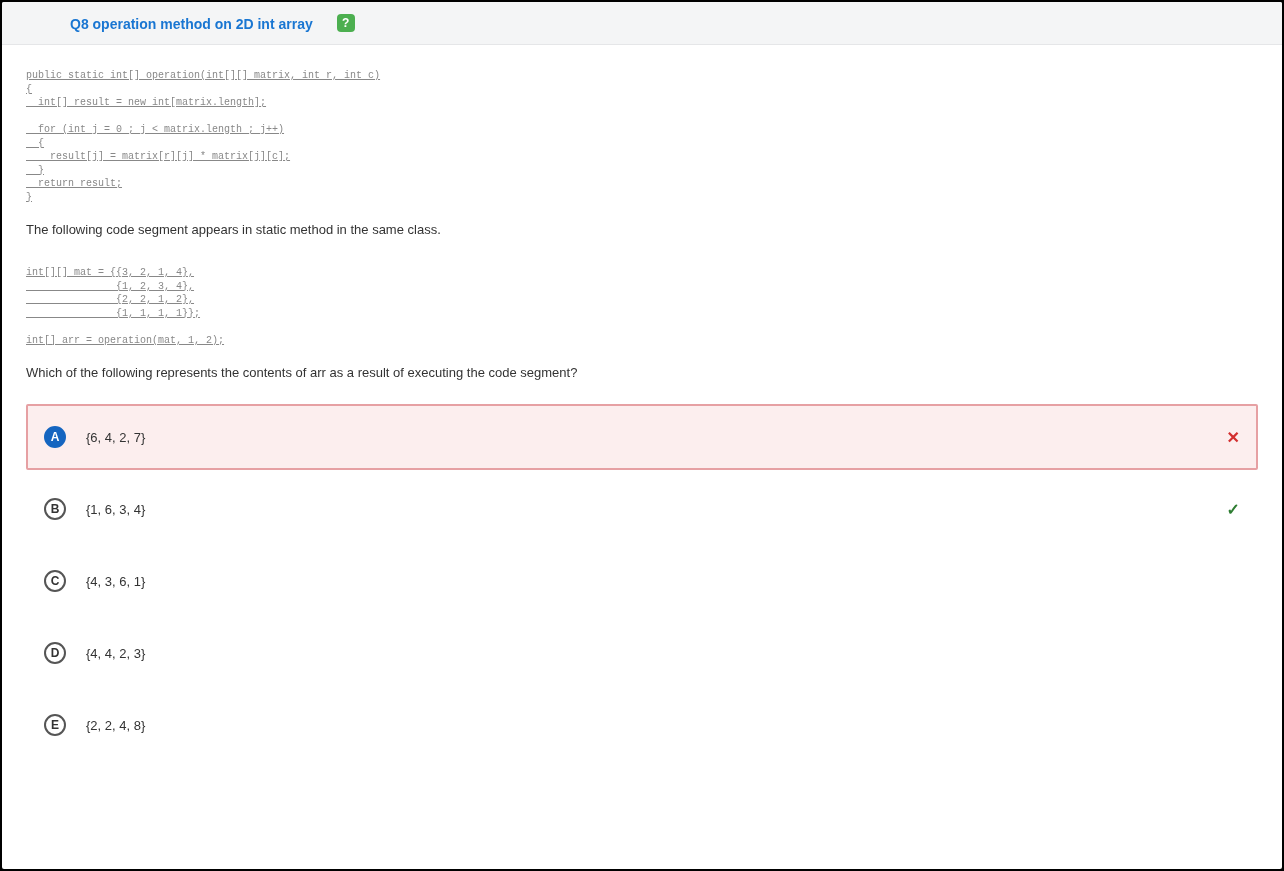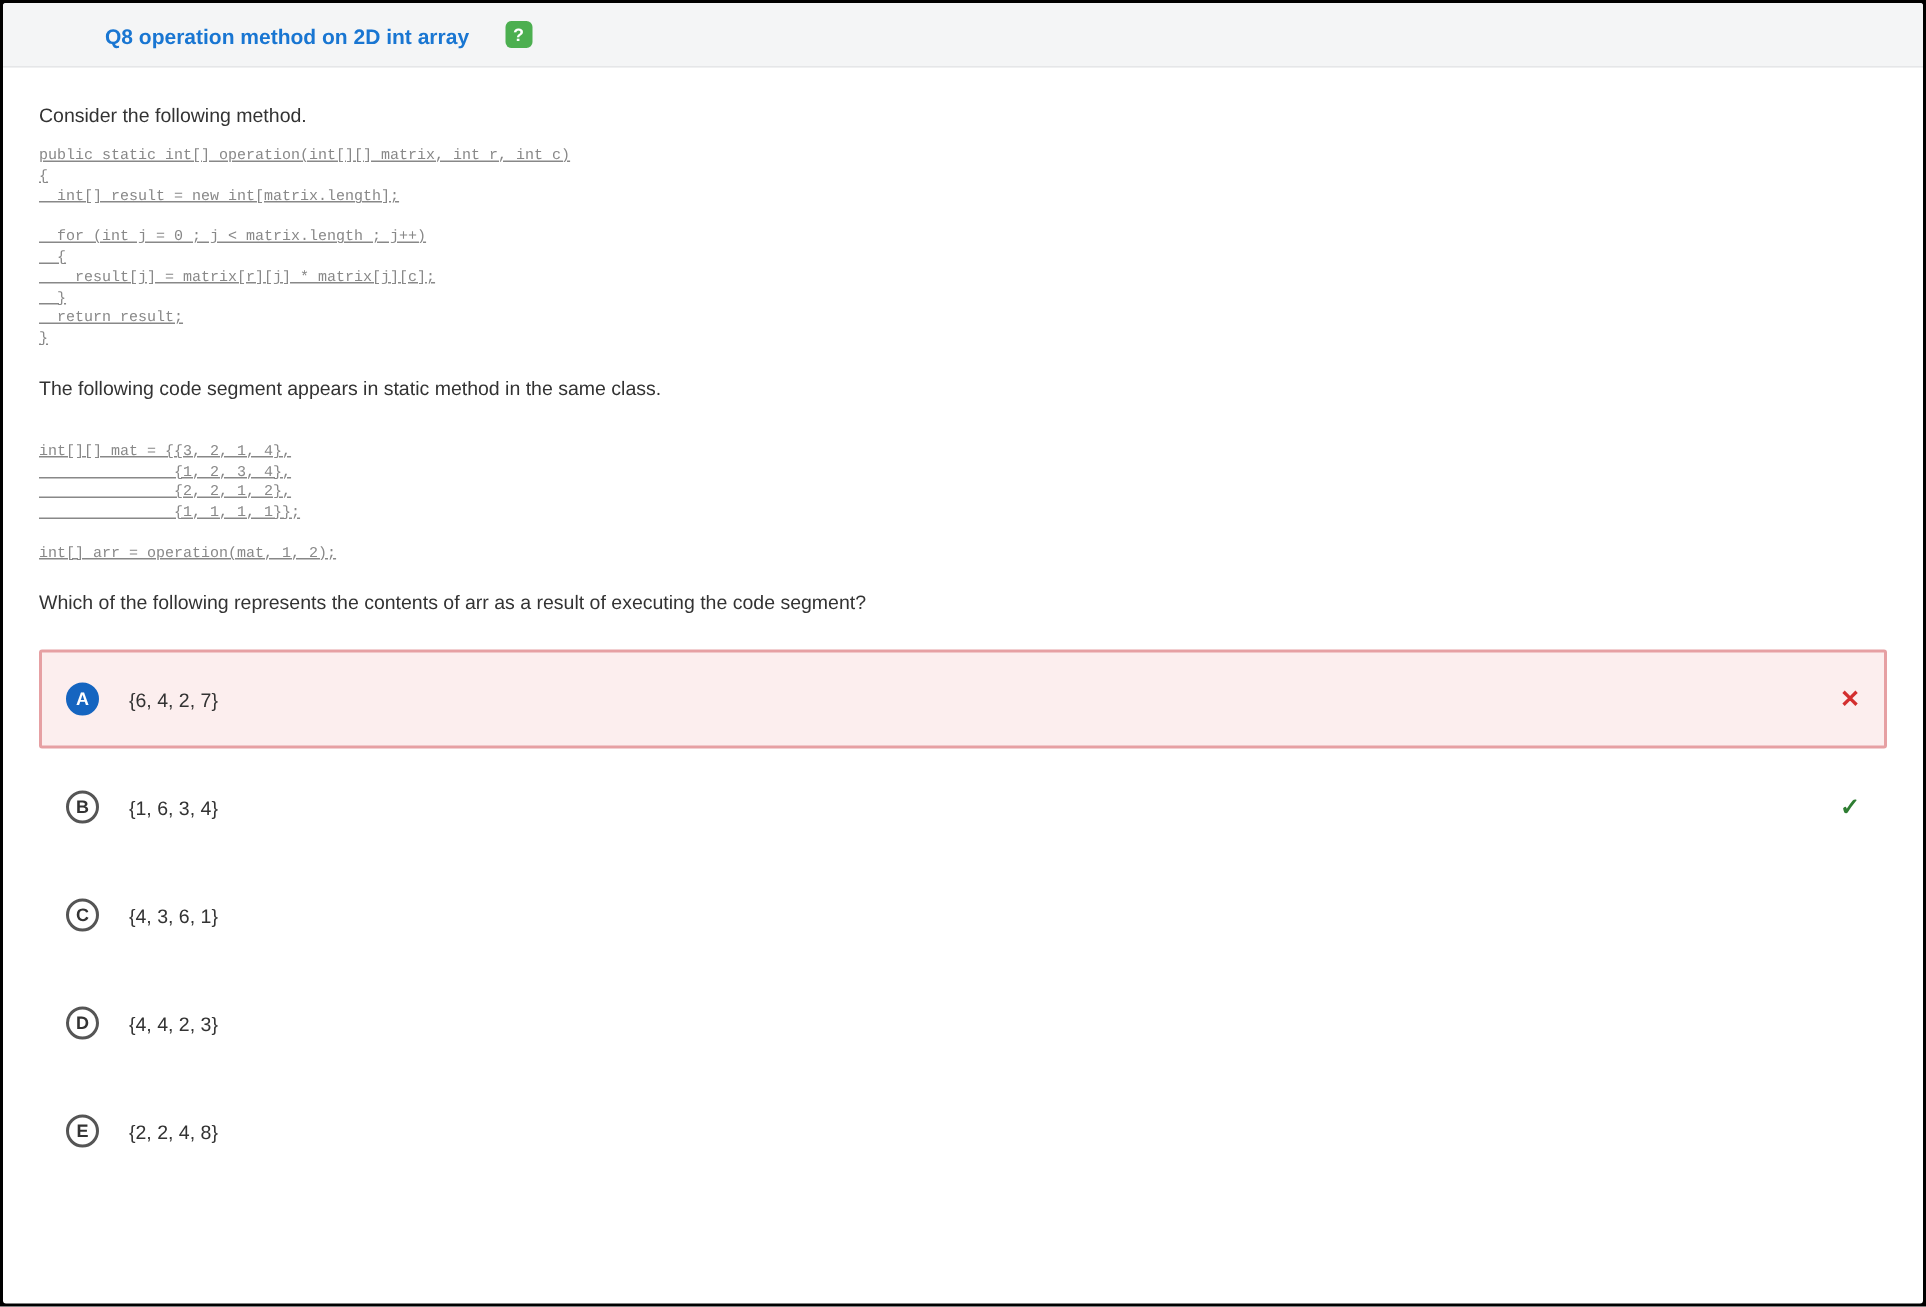--- a/index.html
+++ b/index.html
@@ -118,21 +118,20 @@
 <body>
 
 <div class="page-container">
 
   <div class="question-header">
     <span class="question-title">Q8 operation method on 2D int array</span>
     <span class="help-icon">?</span>
   </div>
 
   <div class="content">
-    <p class="prompt-text">Consider the following method.</p>
 
     <div class="code-block">public static int[] operation(int[][] matrix, int r, int c)
 {
   int[] result = new int[matrix.length];
 
   for (int j = 0 ; j &lt; matrix.length ; j++)
   {
     result[j] = matrix[r][j] * matrix[j][c];
   }
   return result;

